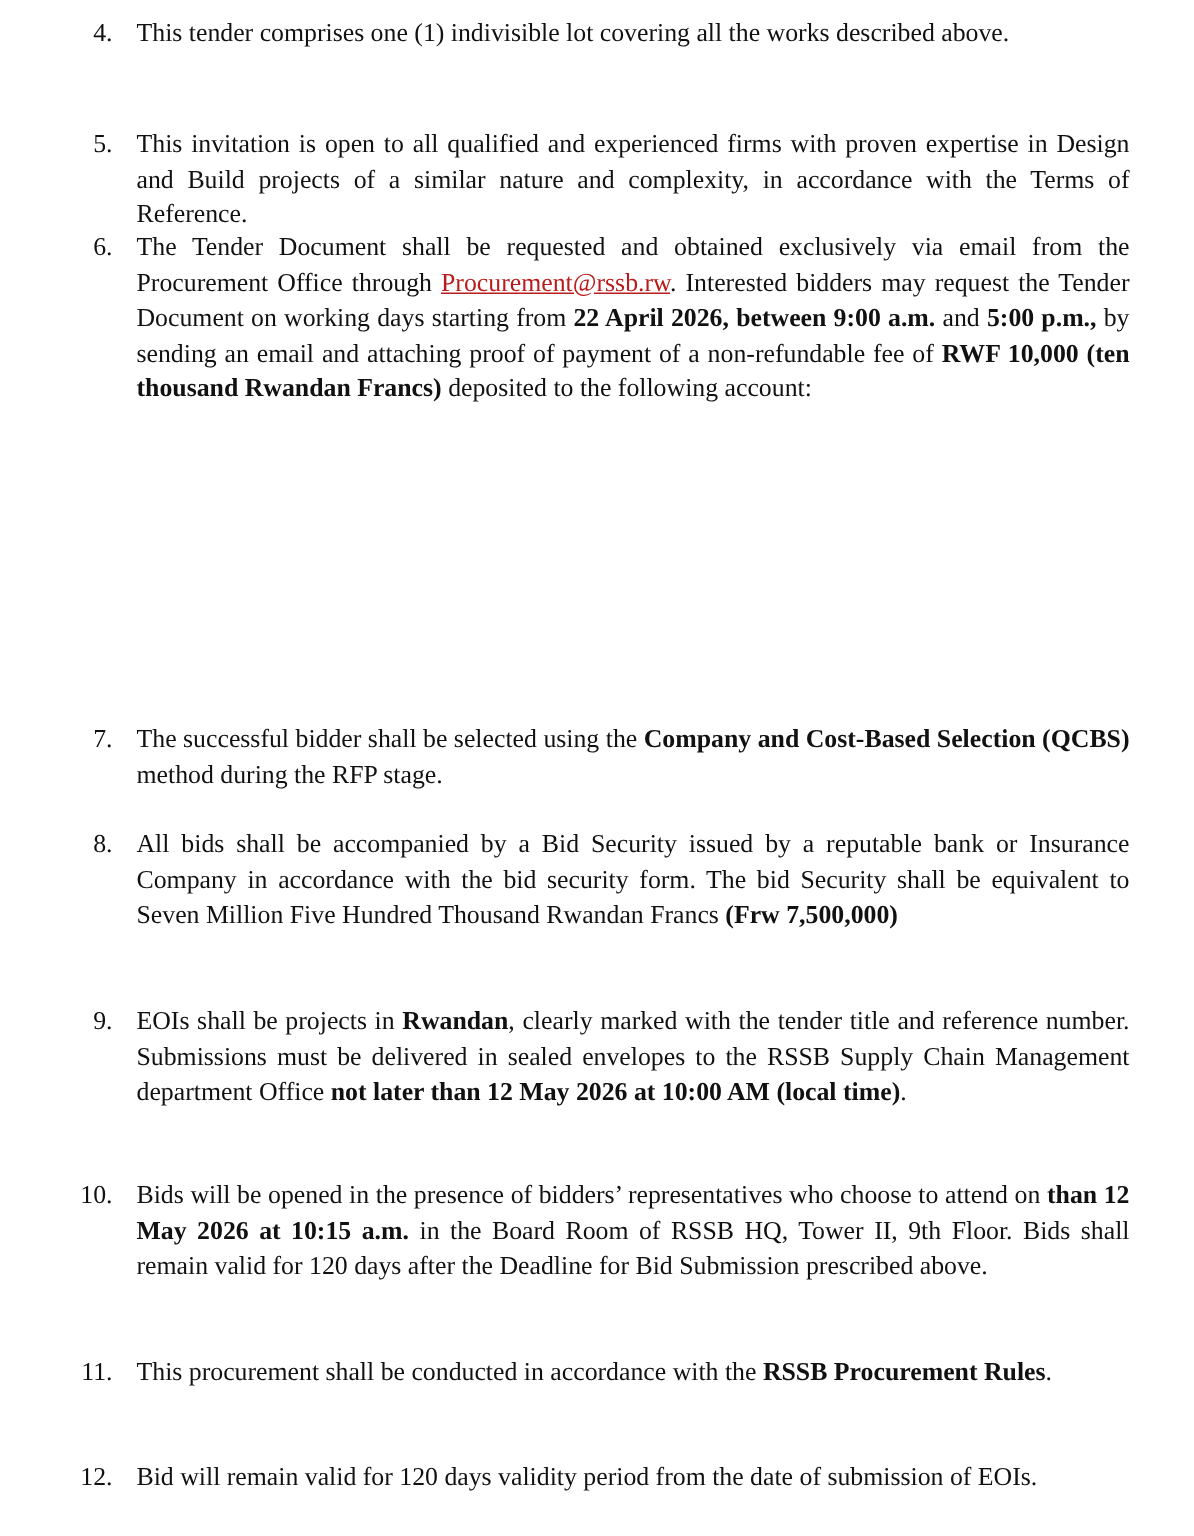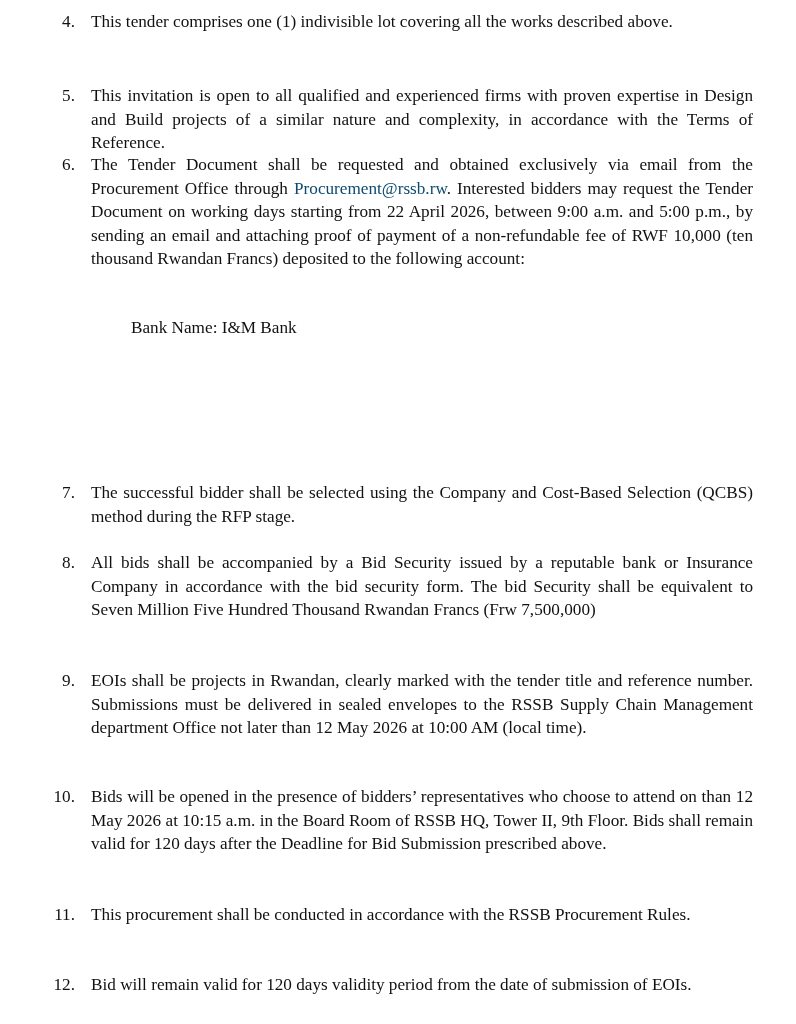--- a/index.html
+++ b/index.html
@@ -20,22 +20,22 @@
     position: absolute;
     left: 0; top: 0;
     width: 32px;
     text-align: right;
   }
   .text {
     margin-left: 48px;
     text-align: justify;
     text-align-last: left;
   }
-  b { font-weight: normal; }
-  a.link { color: #0c4a6e; }
+  b { font-weight: bold; }
+  a.link { color: #b91c1c; text-decoration: underline; }
   .account-block { margin-left: 88px; position: absolute; left: 43px; width: 600px; }
   .para { position: absolute; left: 75px; width: 678px; text-align: justify; }
   .line { display: block; }
 </style>
 </head>
 <body>
 
 <div class="page">
 
   <div class="item" style="top:10px;">
@@ -47,21 +47,20 @@
     <span class="num">5.</span>
     <div class="text">This invitation is open to all qualified and experienced firms with proven expertise in Design and Build projects of a similar nature and complexity, in accordance with the Terms of Reference.</div>
   </div>
 
   <div class="item" style="top:153px;">
     <span class="num">6.</span>
     <div class="text"><span>The Tender Document shall be requested and obtained exclusively via email from the Procurement Office through </span><a class="link">Procurement@rssb.rw</a><span>. Interested bidders may request the Tender Document on working days starting from </span><b>22 April 2026, between 9:00 a.m.</b><span> and </span><b>5:00 p.m.,</b><span> by sending an email and attaching proof of payment of a non-refundable fee of </span><b>RWF 10,000 (ten thousand Rwandan Francs)</b><span> deposited to the following account:</span></div>
   </div>
 
   <div class="account-block" style="top:316px;">
-    <span class="line"><b>Bank Name</b><span>: I&amp;M Bank</span></span>
   </div>
 
 
   <div class="item" style="top:481px;">
     <span class="num">7.</span>
     <div class="text"><span>The successful bidder shall be selected using the </span><b>Company and Cost-Based Selection (QCBS)</b><span> method during the RFP stage.</span></div>
   </div>
 
   <div class="item" style="top:551px;">
     <span class="num">8.</span>

